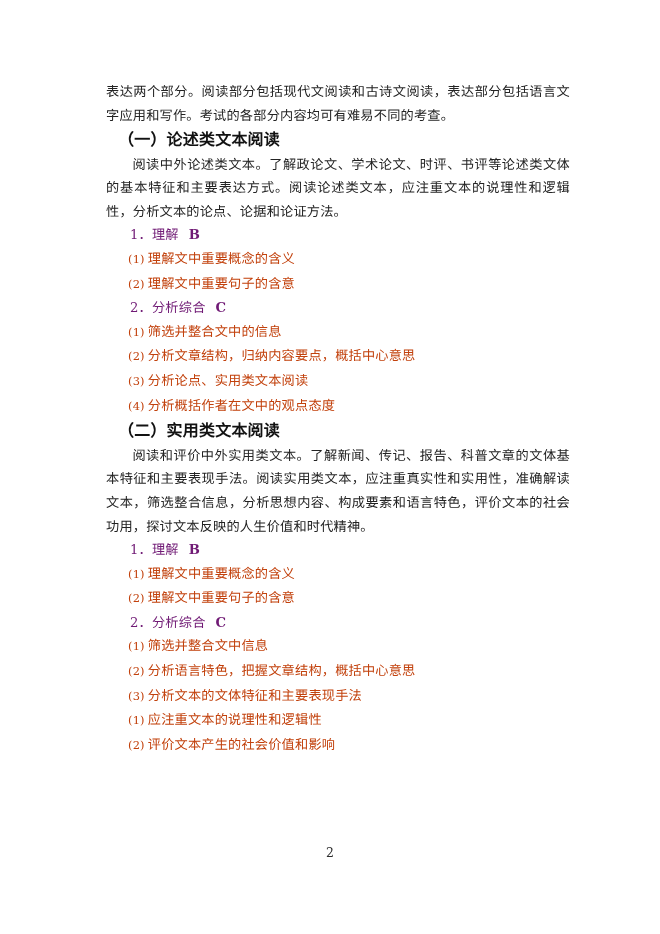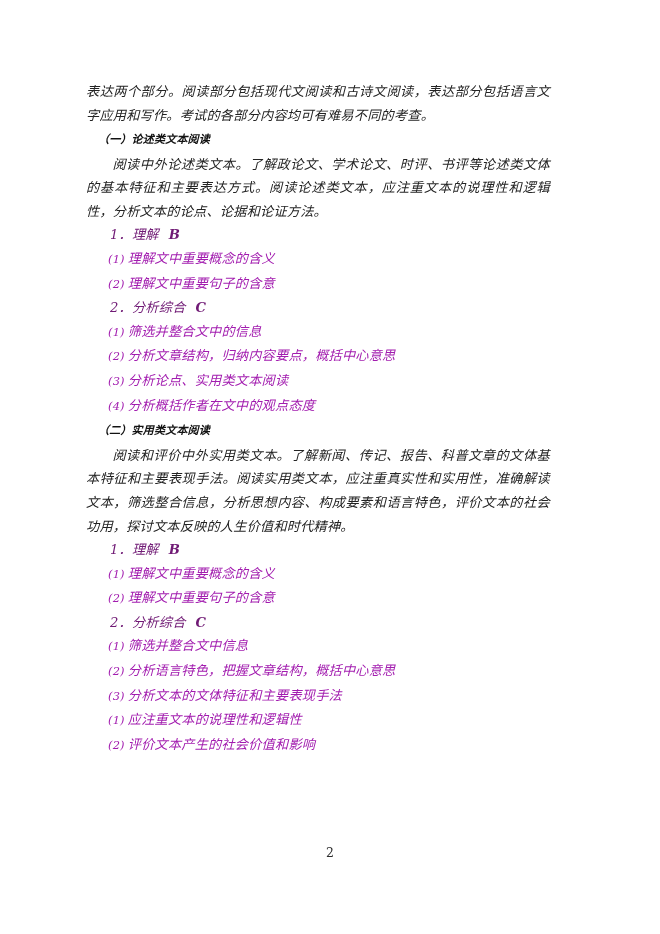--- a/index.html
+++ b/index.html
@@ -17,24 +17,23 @@
     position: relative;
     width: 660px;
     height: 934px;
     margin: 0 auto;
     background: #ffffff;
     overflow: hidden;
     box-sizing: border-box;
   }
   .content {
     position: absolute;
-    left: 86px;
+    left: 106px;
     top: 80px;
     width: 464px;
-    font-style: italic;
   }
   
   .line {
     font-size: 13.2px;
     line-height: 23.6px;
     letter-spacing: 0.2px;
     text-align: justify;
     text-justify: inter-ideograph;
     margin: 0;
     color: #232323;
@@ -55,21 +54,21 @@
     line-height: 27px;
     letter-spacing: 0.4px;
     margin: 2px 0 1px 0;
     padding-left: 14px;
     color: #121212;
   }
   
   .h-sub {
     font-family: "DejaVu Sans", "Liberation Sans", sans-serif;
     font-weight: bold;
-    font-size: 11px;
+    font-size: 16px;
     line-height: 24.5px;
     letter-spacing: 0.2px;
     margin: 1px 0 0 0;
     padding-left: 12px;
     color: #121212;
   }
   
   .item-num {
     font-size: 13.2px;
     line-height: 23.6px;
@@ -88,21 +87,21 @@
     padding-left: 10px;
   }
   
   .item-sub {
     font-size: 13.2px;
     line-height: 23.6px;
     letter-spacing: 0.2px;
     margin: 0;
     padding-left: 22px;
     white-space: nowrap;
-    color: #a21caf;
+    color: #c2410c;
   }
   .item-sub .marker {
     font-size: 11.4px;
     padding-right: 3px;
   }
   .page-number {
     position: absolute;
     left: 0;
     right: 0;
     top: 845px;

